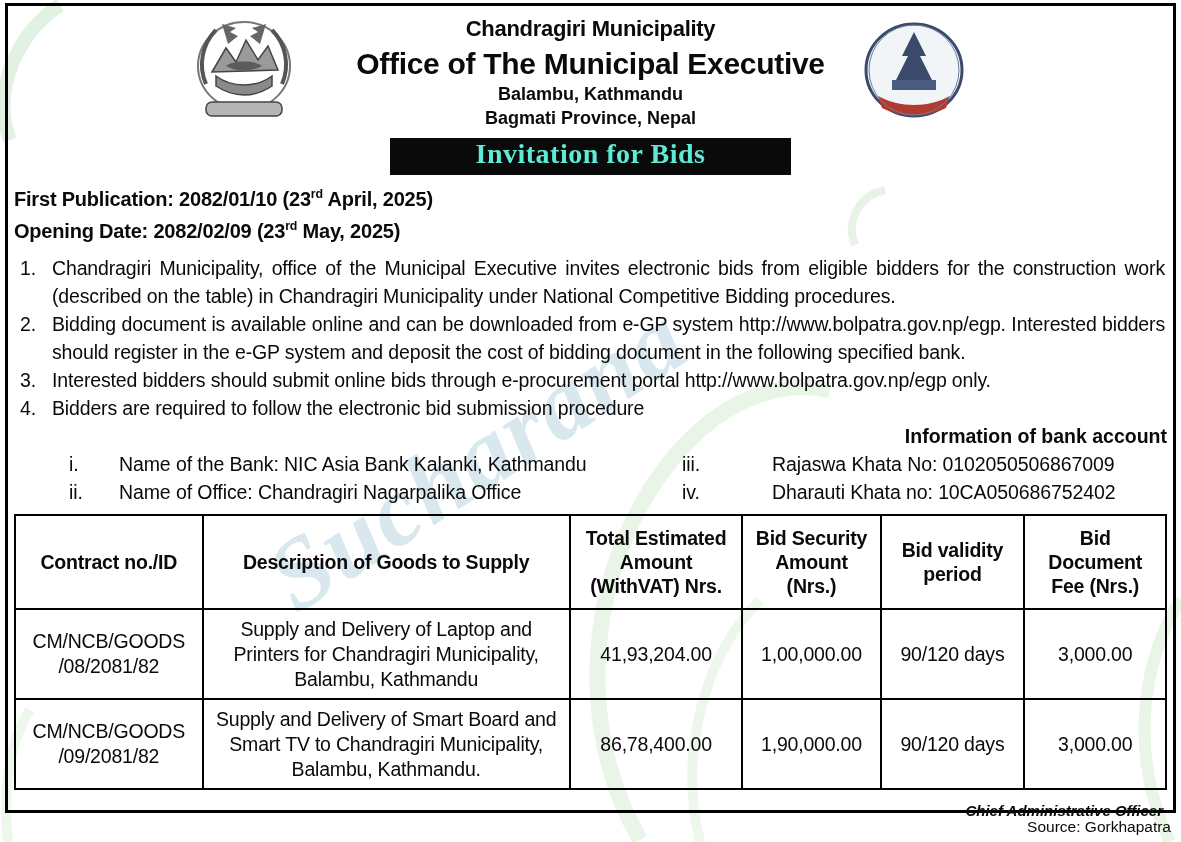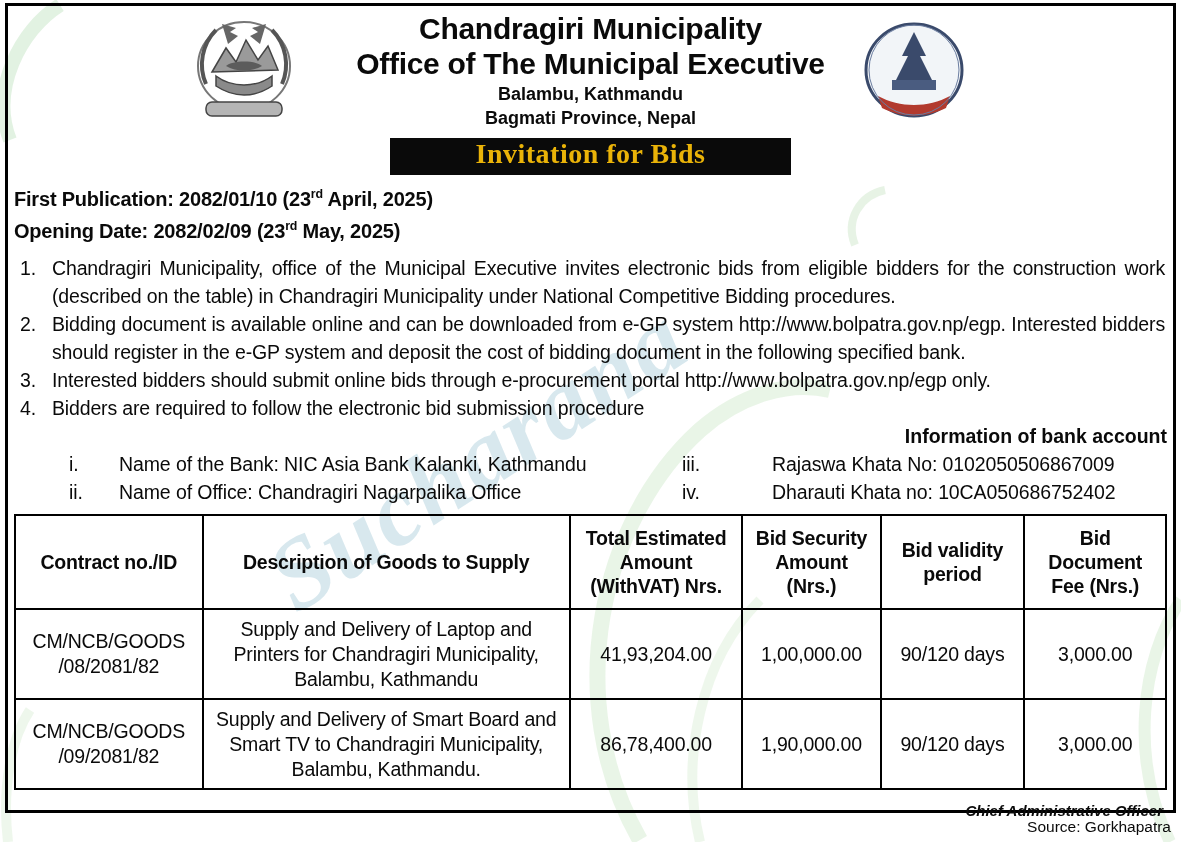--- a/index.html
+++ b/index.html
@@ -9,25 +9,25 @@
   .watermark{position:absolute;left:240px;top:400px;z-index:0;
         font-family:"Liberation Serif",serif;font-weight:bold;font-size:100px;
         color:rgba(125,180,200,0.30);transform:rotate(-33deg);letter-spacing:2px;
         font-style:italic;}
   .notice{position:absolute;left:5px;top:3px;width:1171px;height:810px;z-index:1;
         border:3px solid #000;box-sizing:border-box;padding:2px 6px 0;}
   .hdr{position:relative;text-align:center;}
   .logo{position:absolute;z-index:2;}
   .logo-left{left:178px;top:2px;}
   .logo-right{left:848px;top:10px;}
-  .org{font-size:30px;font-weight:bold;line-height:34px;margin-top:4px;letter-spacing:-0.3px;}
+  .org{font-size:22px;font-weight:bold;line-height:34px;margin-top:4px;letter-spacing:-0.3px;}
   .office{font-size:30px;font-weight:bold;line-height:36px;letter-spacing:-0.3px;}
   .addr{font-size:18px;font-weight:bold;line-height:24px;}
   .banner-wrap{text-align:center;margin:8px 0 6px;}
-  .banner{display:inline-block;background:#0a0a0a;color:#eab308;
+  .banner{display:inline-block;background:#0a0a0a;color:#5eead4;
         font-family:"Liberation Serif",serif;font-weight:bold;font-size:28px;
         padding:0 86px 5px;letter-spacing:0.5px;}
   .publine{text-align:left;font-weight:bold;font-size:20px;line-height:27px;letter-spacing:-0.2px;}
   sup{font-size:0.62em;font-weight:bold;}
   .numlist{margin-top:10px;}
   .item{display:flex;font-size:19.5px;line-height:28px;letter-spacing:-0.15px;}
   .item .num{width:38px;flex:none;padding-left:6px;box-sizing:border-box;}
   .item .txt{flex:1;text-align:justify;padding-right:2px;}
   .bank-title{font-weight:bold;font-size:19.5px;line-height:28px;padding-left:100px;text-align:right;}
   .bank-row{display:grid;grid-template-columns:50px 563px 90px 1fr;padding-left:55px;

